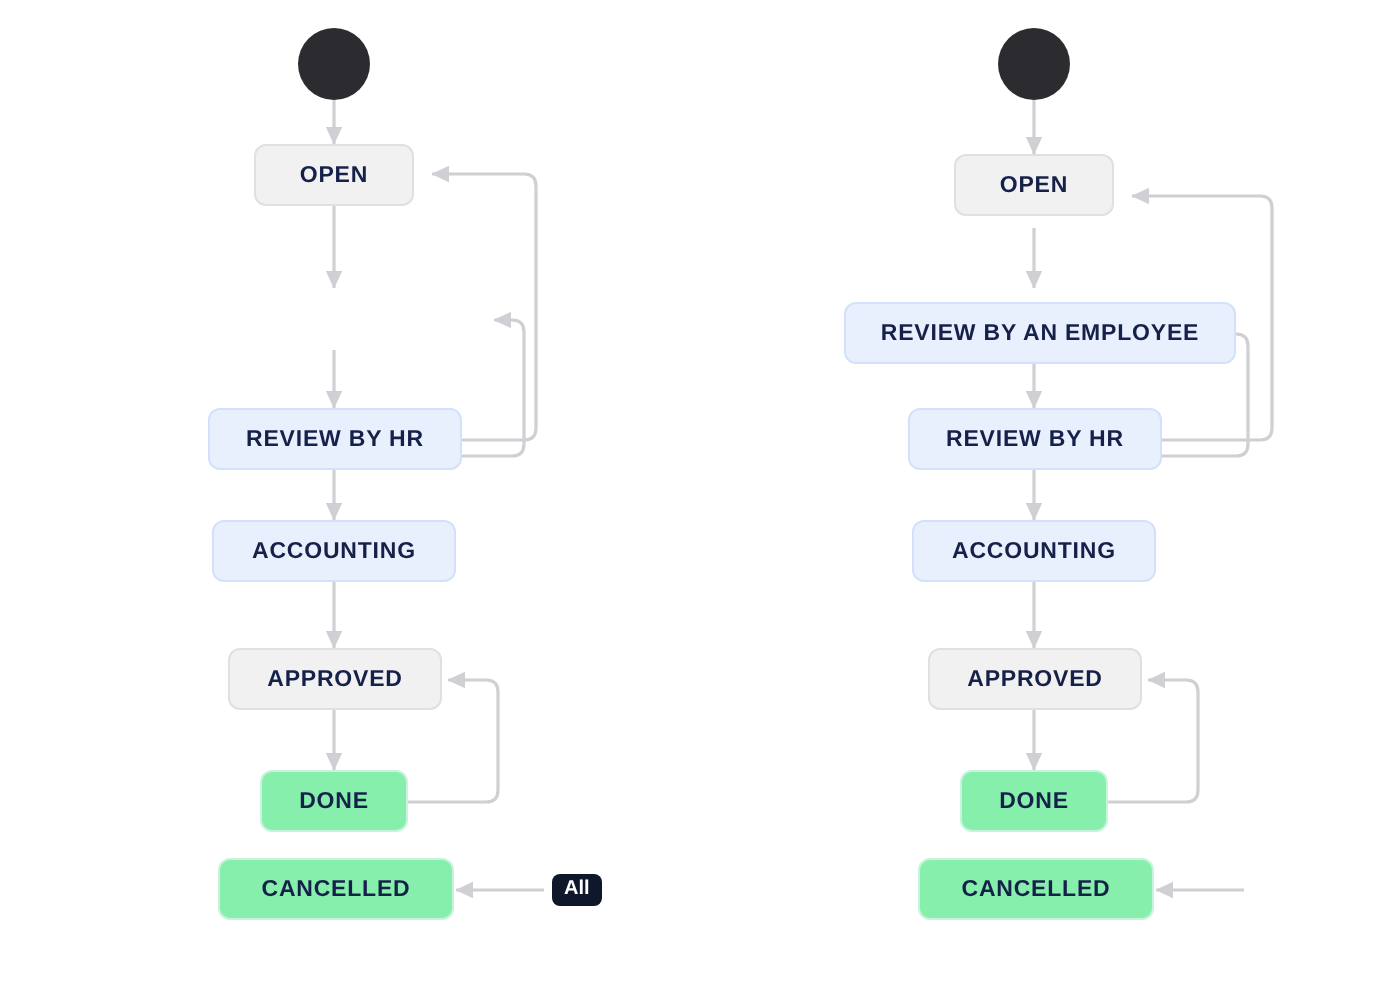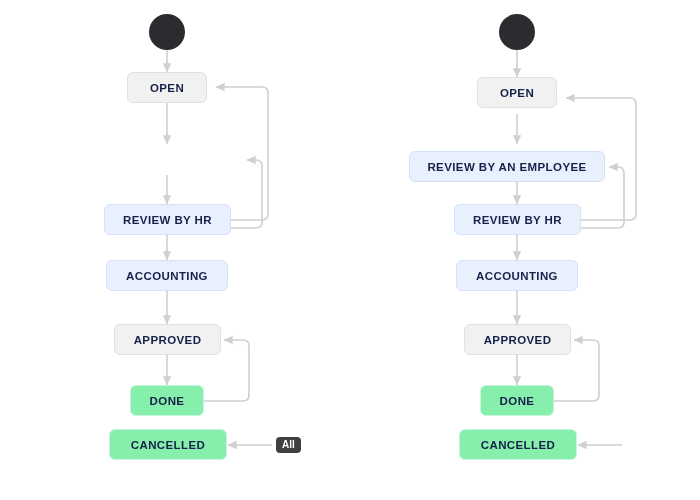--- a/index.html
+++ b/index.html
@@ -54,21 +54,21 @@
   }
   .start-circle {
     position: absolute;
     width: 36px;
     height: 36px;
     border-radius: 50%;
     background: #2b2b30;
   }
   .badge {
     position: absolute;
-    background: #404040;
+    background: #0f172a;
     color: #ffffff;
     border-radius: 4px;
     font-size: 10px;
     font-weight: bold;
     padding: 2px 6px;
     line-height: 12px;
     display: flex;
     align-items: center;
     justify-content: center;
     user-select: none;
@@ -132,21 +132,21 @@
   <div class="node green" style="left:109px; top:429px; width:118px; height:31px;">CANCELLED</div>
 
   <div class="badge" style="left:276px; top:437px;">All</div>
 </div>
 
 <div class="diagram" style="left:350px;width:350px;">
   <div class="start-circle" style="left:149px; top:14px;"></div>
 
   <div class="node gray" style="left:127px; top:77px; width:80px; height:31px;">OPEN</div>
 
-  <div class="node blue" style="left:59px; top:151px; width:196px; height:31px;">REVIEW BY AN EMPLOYEE</div>
+  <div class="node blue" style="left:72px; top:151px; width:196px; height:31px;">REVIEW BY AN EMPLOYEE</div>
 
   <div class="node blue" style="left:104px; top:204px; width:127px; height:31px;">REVIEW BY HR</div>
 
   <div class="node blue" style="left:106px; top:260px; width:122px; height:31px;">ACCOUNTING</div>
 
   <div class="node gray" style="left:114px; top:324px; width:107px; height:31px;">APPROVED</div>
 
   <div class="node green" style="left:130px; top:385px; width:74px; height:31px;">DONE</div>
 
   <div class="node green" style="left:109px; top:429px; width:118px; height:31px;">CANCELLED</div>

